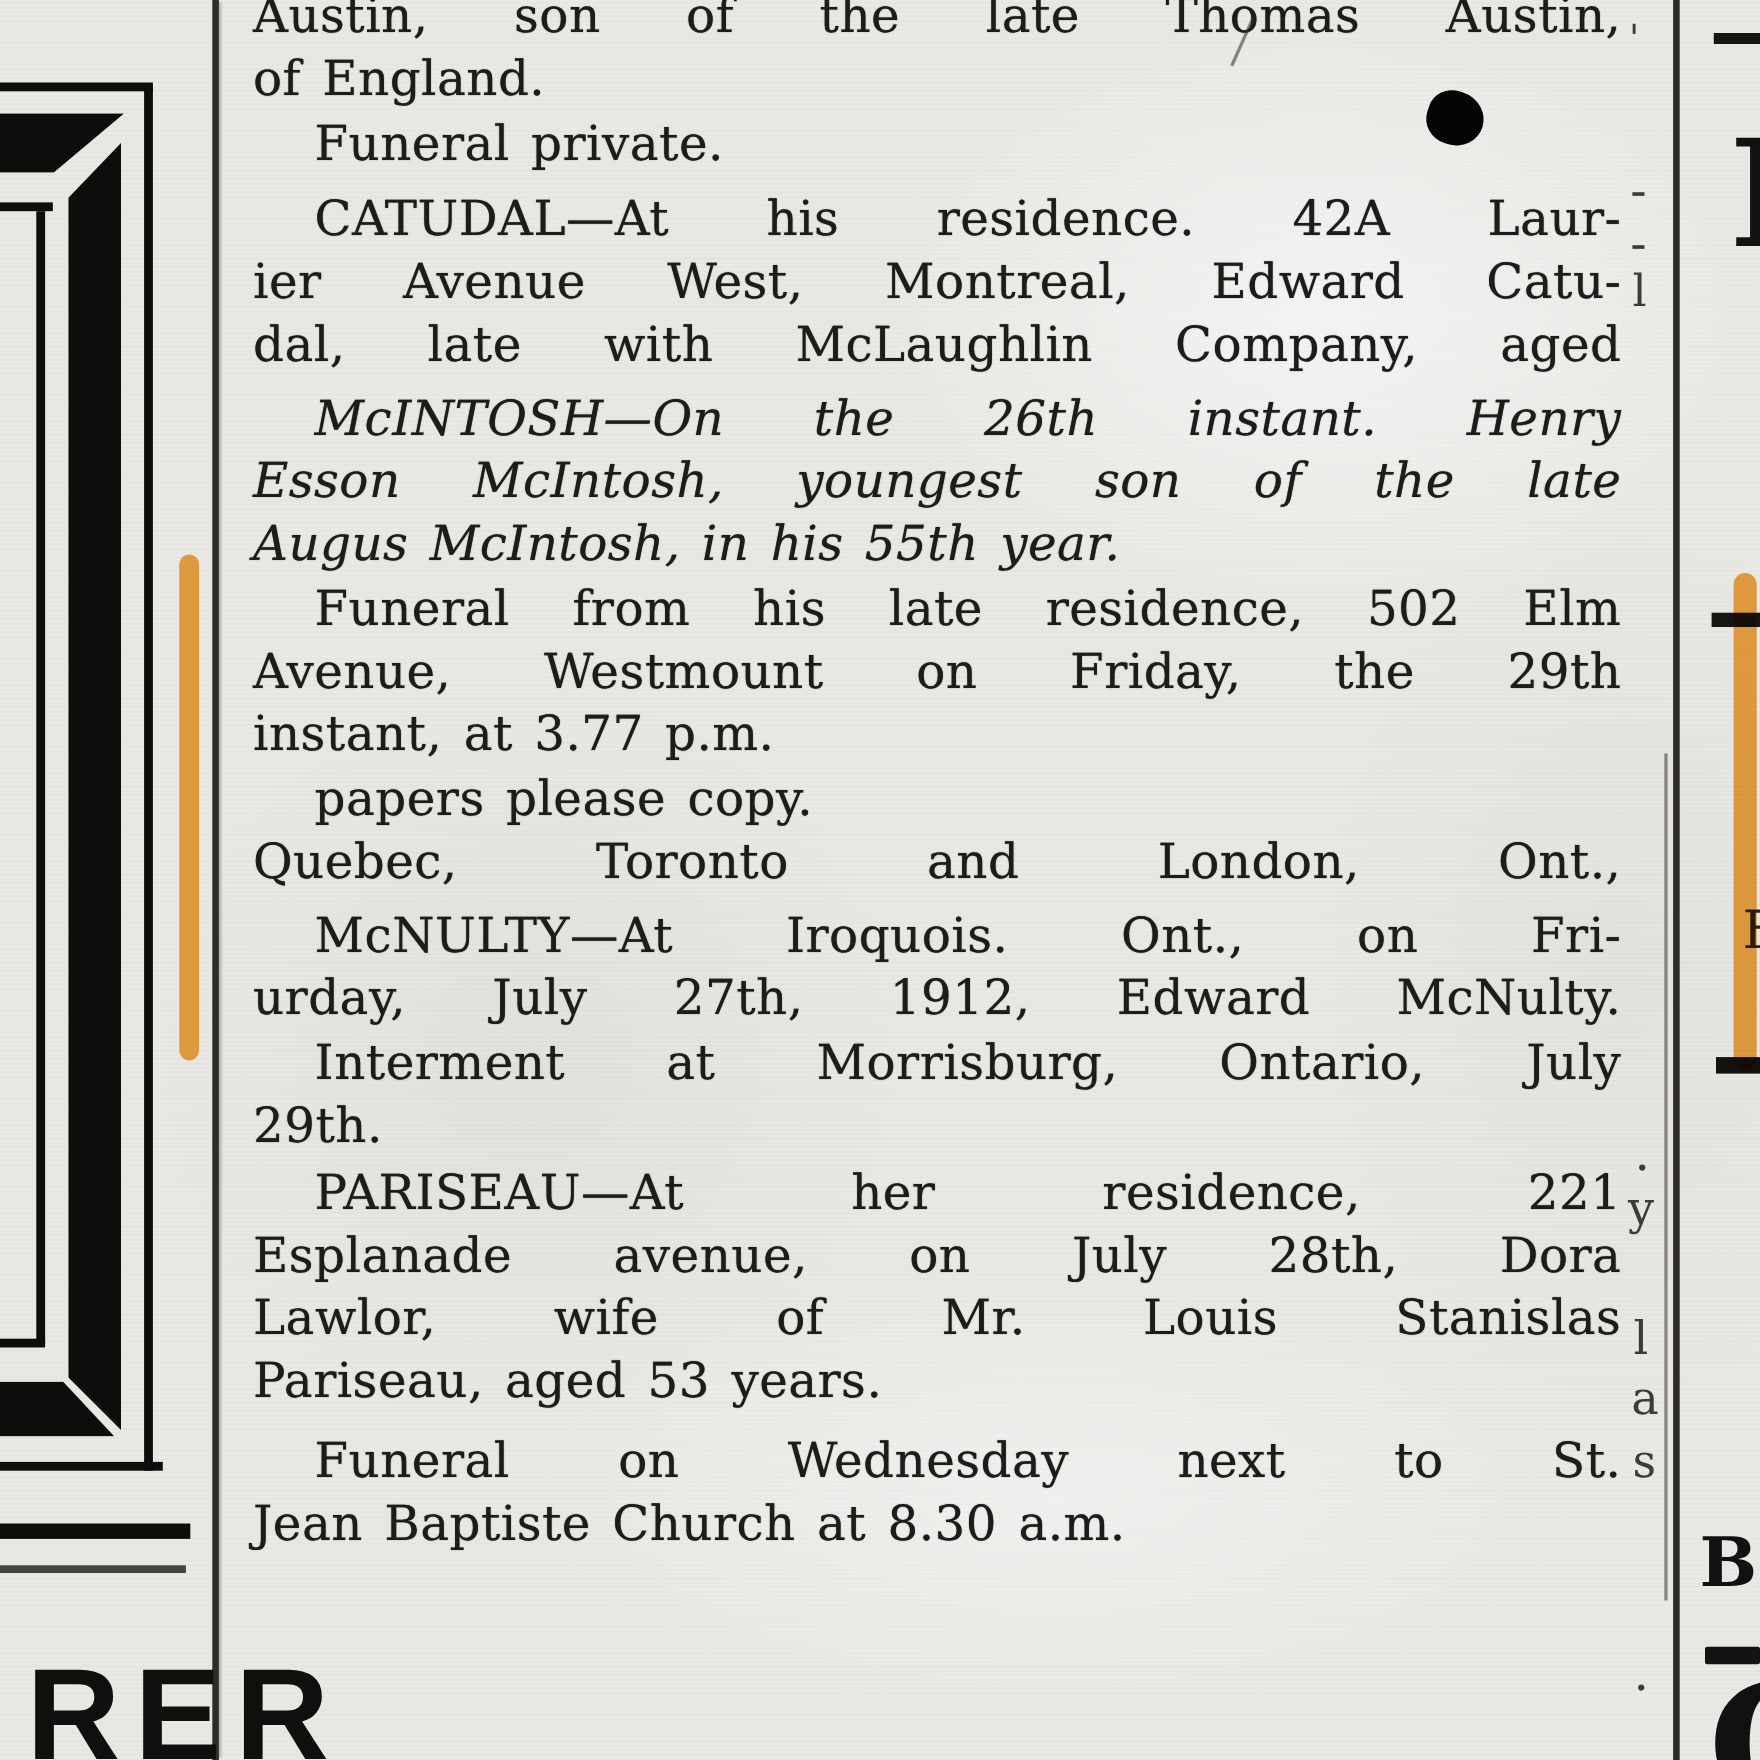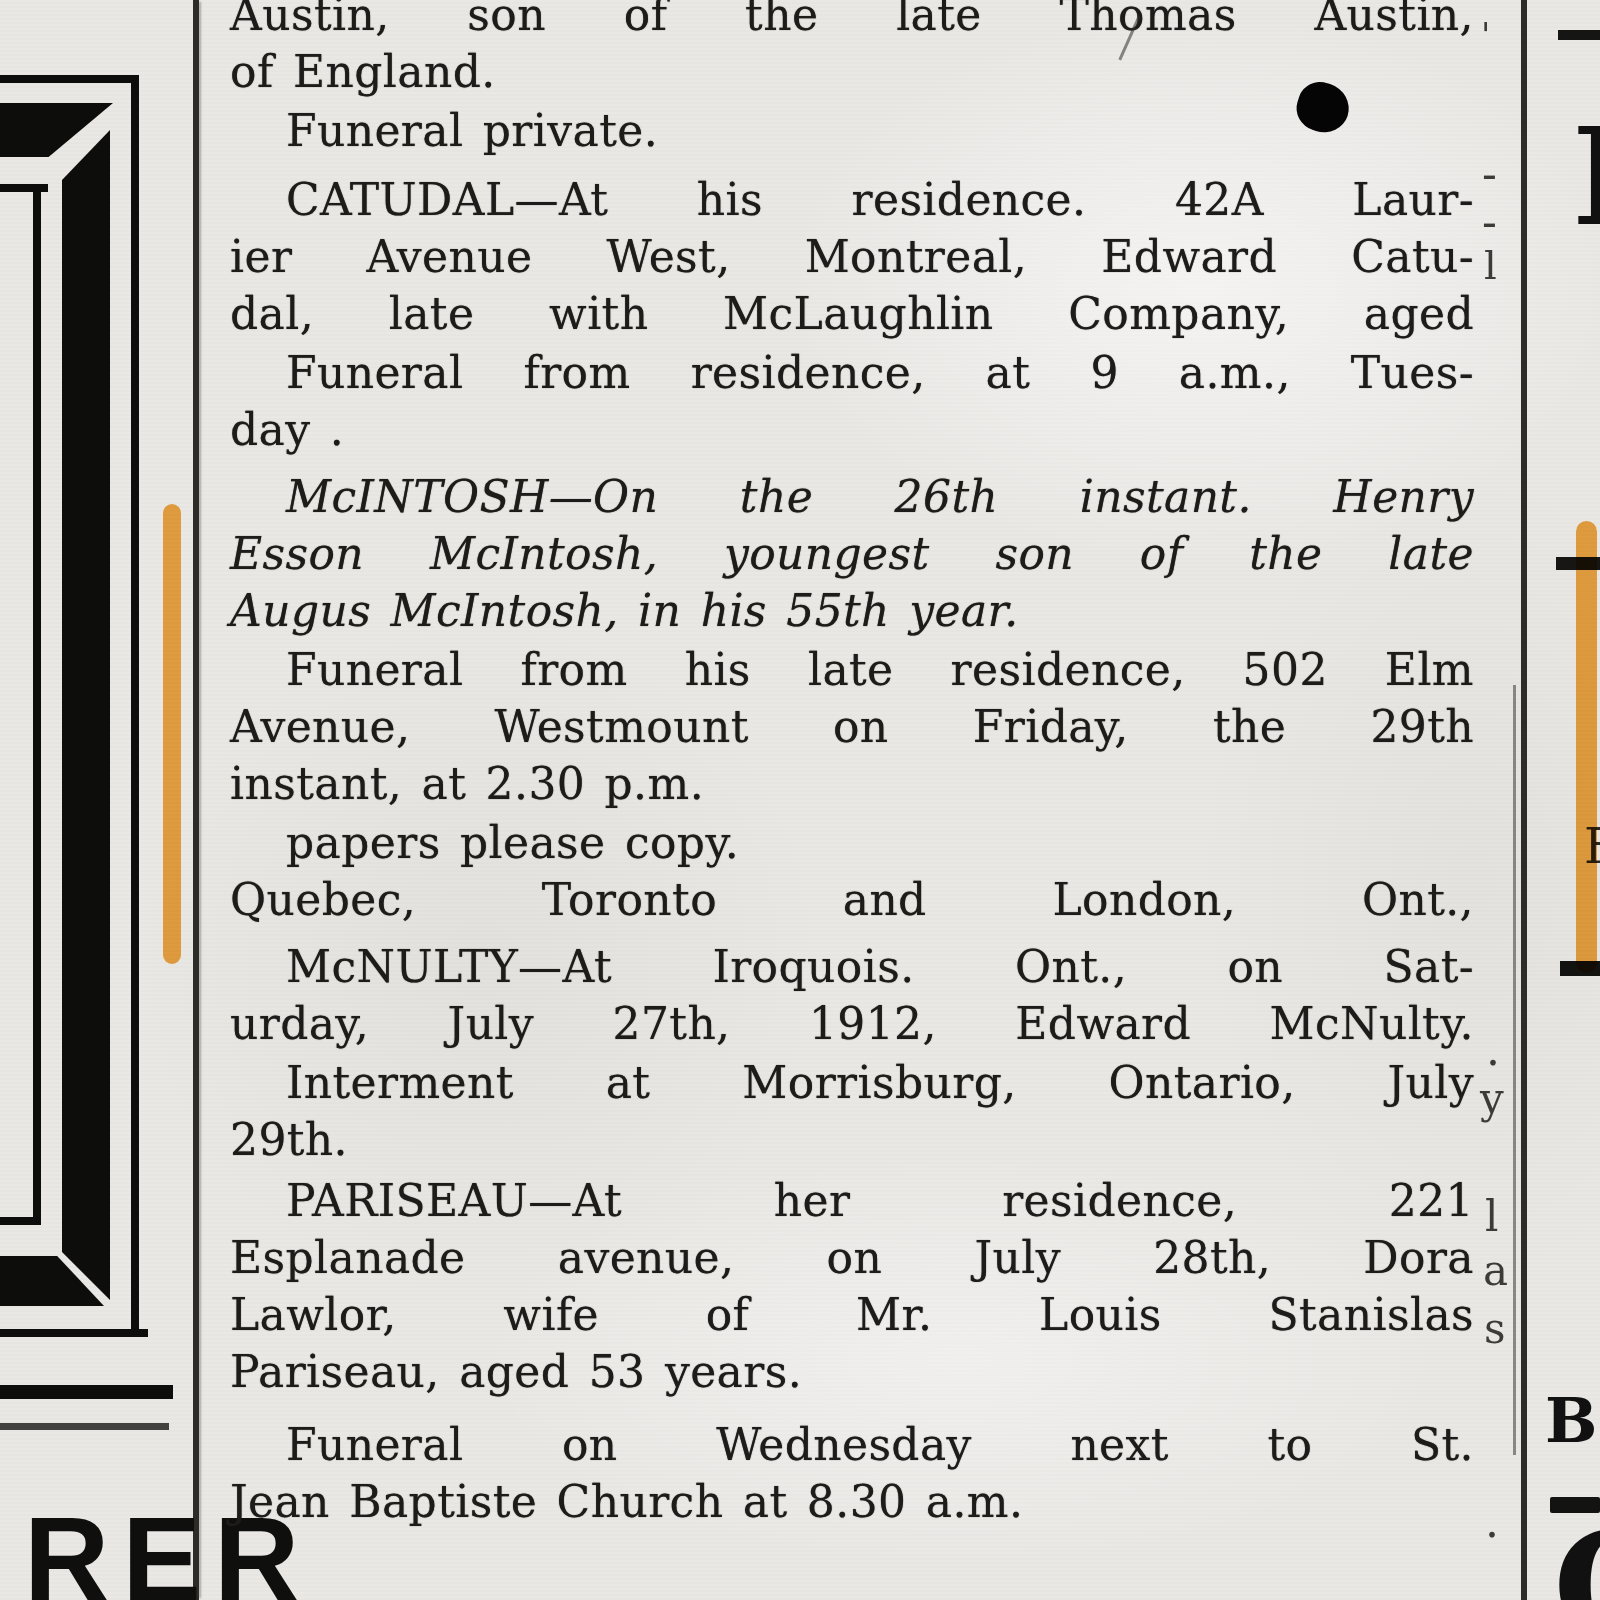--- a/index.html
+++ b/index.html
@@ -99,40 +99,36 @@
       <div class="oline plain">of England.</div>
     </div>
     <div class="para indent" style="margin-top: 2px;">
       <div class="oline plain">Funeral private.</div>
     </div>
     <div class="para indent" style="margin-top: 12px;">
       <div class="oline just">CATUDAL—At his residence. 42A Laur-</div>
       <div class="oline just">ier Avenue West, Montreal, Edward Catu-</div>
       <div class="oline just">dal, late with McLaughlin Company, aged</div>
     </div>
-    <div class="para indent" style="margin-top: 2px;">
-      <div class="oline just">Funeral from residence, at 9 a.m., Tues-</div>
-      <div class="oline plain">day .</div>
-    </div>
     <div class="para indent" style="margin-top: 10px; font-style: italic;">
       <div class="oline just">McINTOSH—On the 26th instant. Henry</div>
       <div class="oline just">Esson McIntosh, youngest son of the late</div>
       <div class="oline plain">Augus McIntosh, in his 55th year.</div>
     </div>
     <div class="para indent" style="margin-top: 2px;">
       <div class="oline just">Funeral from his late residence, 502 Elm</div>
       <div class="oline just">Avenue, Westmount on Friday, the 29th</div>
-      <div class="oline plain">instant, at 2.30 p.m.</div>
+      <div class="oline plain">instant, at 3.77 p.m.</div>
     </div>
     <div class="para indent" style="margin-top: 2px;">
       <div class="oline plain">papers please copy.</div>
       <div class="oline just">Quebec, Toronto and London, Ont.,</div>
     </div>
     <div class="para indent" style="margin-top: 10px;">
-      <div class="oline just">McNULTY—At Iroquois. Ont., on Sat-</div>
+      <div class="oline just">McNULTY—At Iroquois. Ont., on Fri-</div>
       <div class="oline just">urday, July 27th, 1912, Edward McNulty.</div>
     </div>
     <div class="para indent" style="margin-top: 2px;">
       <div class="oline just">Interment at Morrisburg, Ontario, July</div>
       <div class="oline plain">29th.</div>
     </div>
     <div class="para indent" style="margin-top: 4px;">
       <div class="oline just">PARISEAU—At her residence, 221</div>
       <div class="oline just">Esplanade avenue, on July 28th, Dora</div>
       <div class="oline just">Lawlor, wife of Mr. Louis Stanislas</div>

